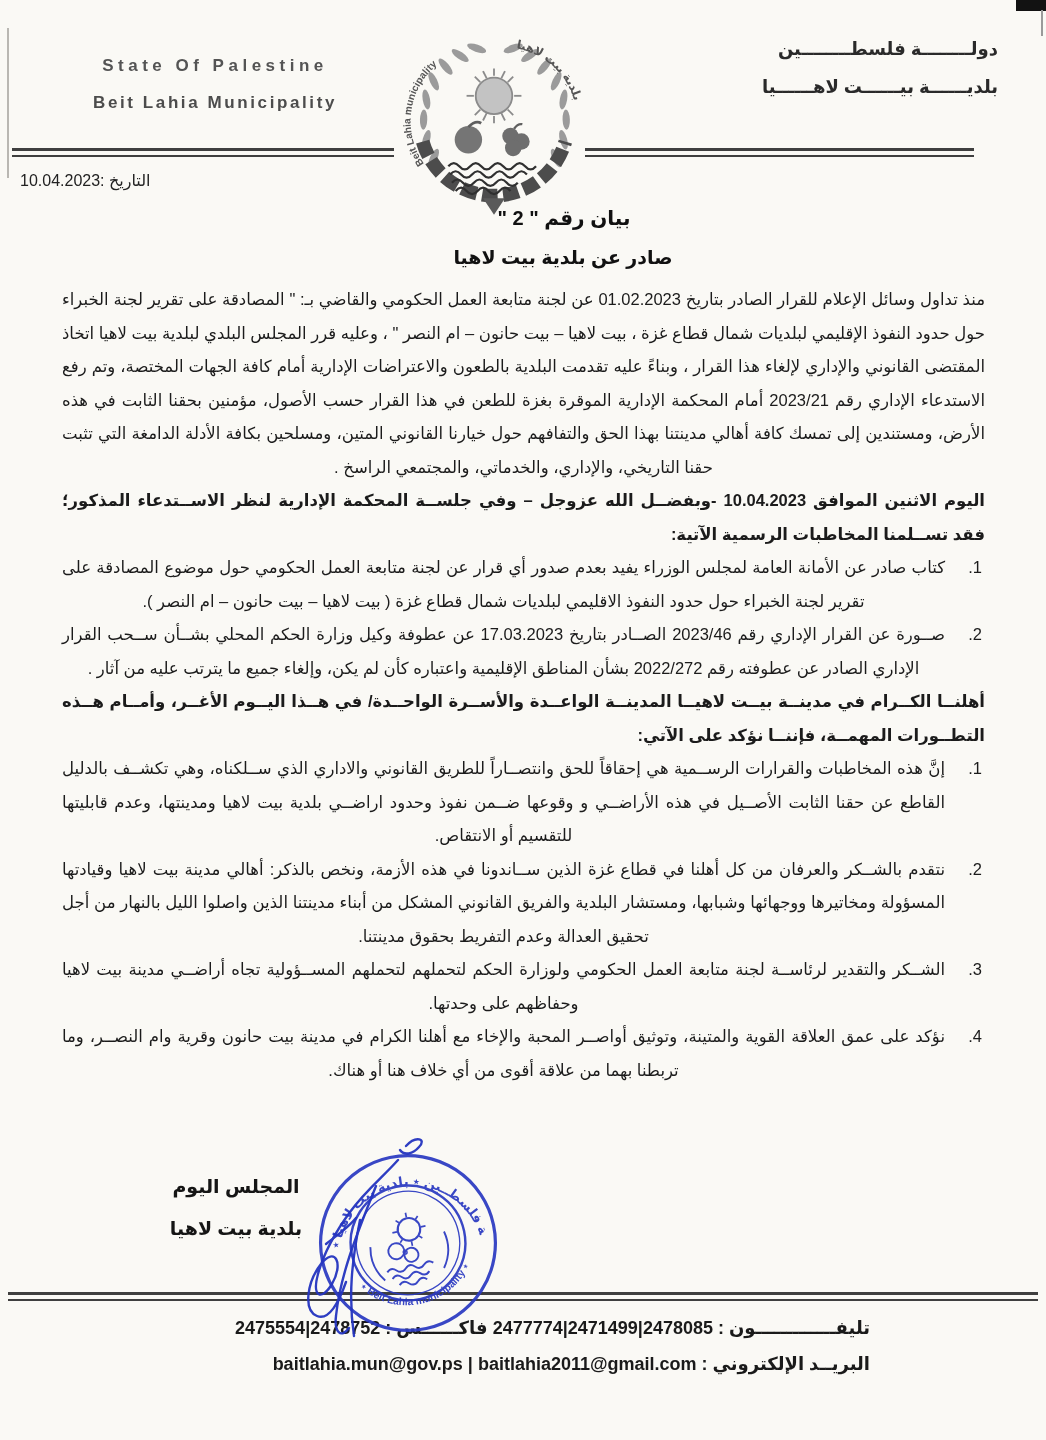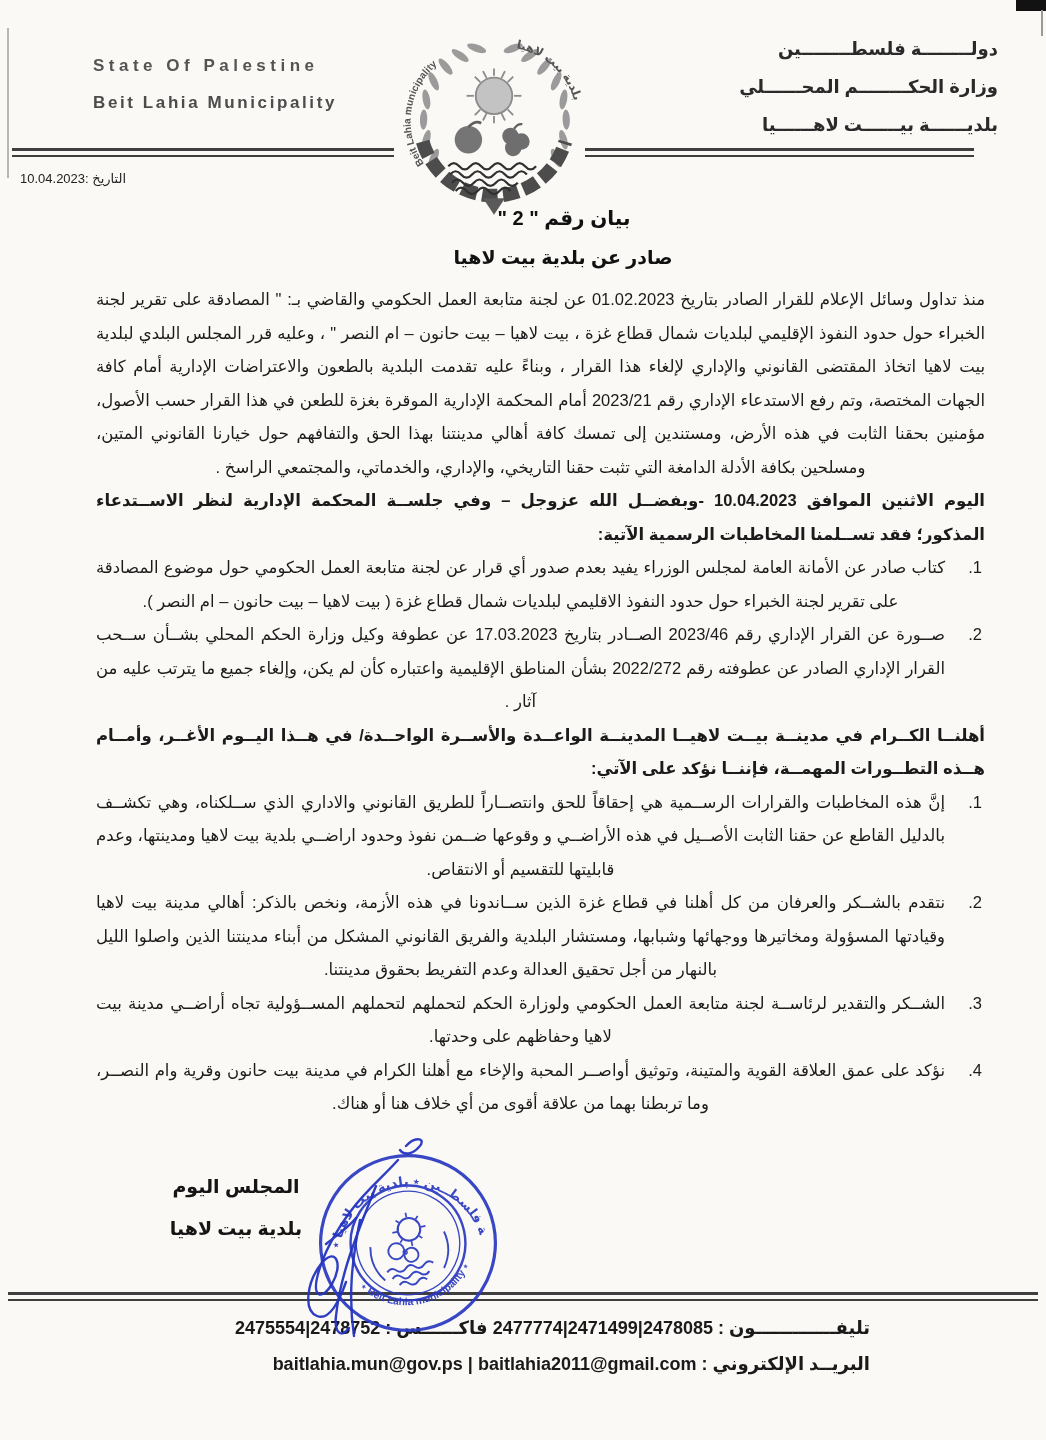--- a/index.html
+++ b/index.html
@@ -9,41 +9,41 @@
     font-family:"Liberation Sans","DejaVu Sans",sans-serif;
     color:#1d1d1d;
   }
   
   .corner-mark{position:absolute;top:0;right:0;width:30px;height:11px;background:#121212;}
   .edge-line{position:absolute;top:10px;right:3px;width:2px;height:26px;background:#9a9a9a;}
   .left-artifact{position:absolute;left:7px;top:28px;width:1.5px;height:150px;background:#b9b7b2;}
 
   
   .hdr-en{position:absolute;left:93px;top:47px;font-weight:700;color:#545454;font-size:17px;line-height:37px;white-space:nowrap;}
-  .hdr-en .l1{letter-spacing:4.5px;}
+  .hdr-en .l1{letter-spacing:4.5px;text-align:center;}
   .hdr-en .l2{letter-spacing:.3px;color:#4c4c4c;}
   .hdr-en .l3{letter-spacing:2.6px;color:#4c4c4c;}
   .hdr-ar{position:absolute;right:48px;top:30px;direction:rtl;text-align:right;font-weight:700;font-size:18px;line-height:38px;color:#2a2a2a;white-space:nowrap;}
   .logo{position:absolute;left:402px;top:30px;width:184px;height:192px;}
 
   .rule{position:absolute;height:4px;border-top:3px solid #3f3f3f;border-bottom:2px solid #3f3f3f;}
   .rule-left{left:12px;top:148px;width:382px;}
   .rule-right{left:585px;top:148px;width:389px;}
   .rule-bottom{left:8px;right:8px;top:1292px;z-index:1;}
 
-  .date-line{position:absolute;left:20px;top:171px;direction:rtl;font-size:13px;color:#222;}
+  .date-line{position:absolute;left:20px;top:171px;direction:rtl;font-size:16px;color:#222;}
 
   .doc-title{position:absolute;left:0;right:0;top:206px;text-align:center;transform:translateX(41px);
     direction:rtl;font-weight:700;font-size:20px;color:#111;}
   .doc-subtitle{position:absolute;left:0;right:0;top:246px;text-align:center;transform:translateX(40px);
     direction:rtl;font-weight:700;font-size:19px;color:#111;}
 
   
   .body{position:absolute;left:62px;right:61px;top:283px;direction:rtl;
-    font-size:16.5px;line-height:33.5px;text-align:justify;color:#1b1b1b;margin-left:34px;}
+    font-size:16.5px;line-height:33.5px;text-align:justify;color:#1b1b1b;}
   .body p{margin:0;}
   .last-center{text-align-last:center;}
   .last-right{text-align-last:right;}
   .bold{font-weight:700;}
   .li{position:relative;padding-right:40px;}
   .li .num{position:absolute;right:3px;top:0;}
 
   
   .sig-block{position:absolute;left:150px;top:1166px;width:172px;text-align:center;direction:rtl;
     font-weight:700;font-size:19px;line-height:42px;color:#151515;z-index:2;}
@@ -63,21 +63,20 @@
   <div class="edge-line"></div>
   <div class="left-artifact"></div>
 
   <div class="hdr-en">
     <div class="l1">State Of Palestine</div>
     <div class="l3">Beit Lahia Municipality</div>
   </div>
 
   <div class="hdr-ar">
     <div>دولــــــــة فلسطــــــــين</div>
-    <div>وزارة الحكــــــــم المحــــــلي</div>
     <div>بلديــــــة بيــــــت لاهــــــيا</div>
   </div>
 
   <svg class="logo" viewBox="0 0 200 210">
     <defs>
       <path id="emb-l" d="M 28,152 A 80,80 0 0 1 92,20" fill="none"></path>
       <path id="emb-r" d="M 110,19 A 80,80 0 0 1 174,148" fill="none"></path>
       <ellipse id="leaf" cx="0" cy="0" rx="11" ry="4" fill="#9b9b9b"></ellipse>
     </defs>
 

